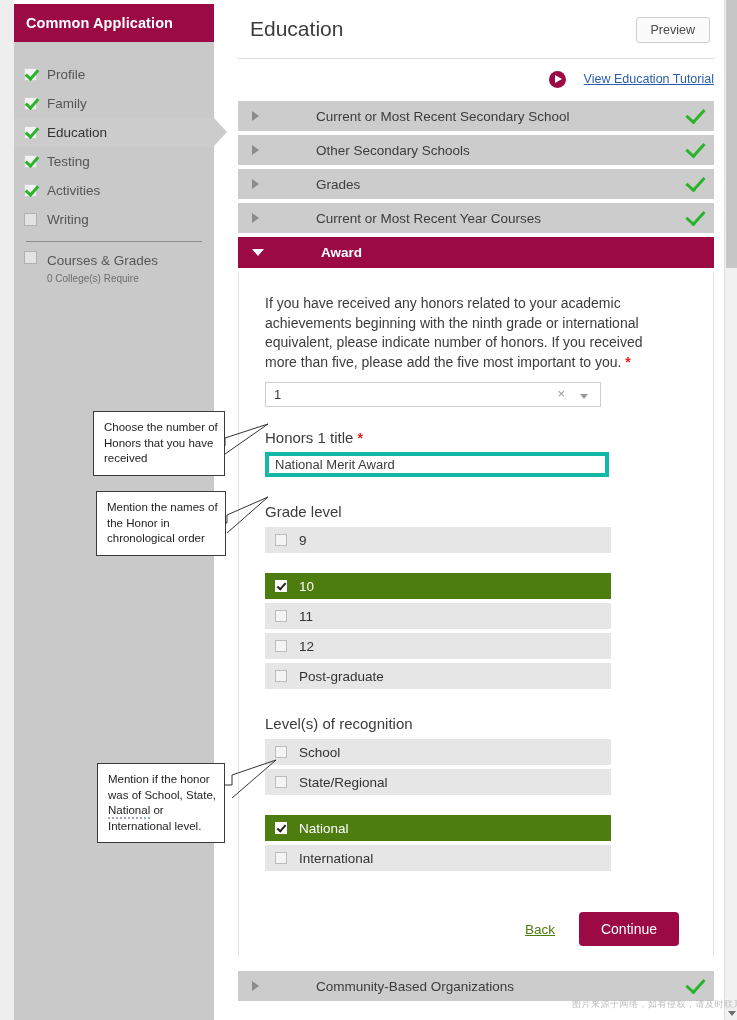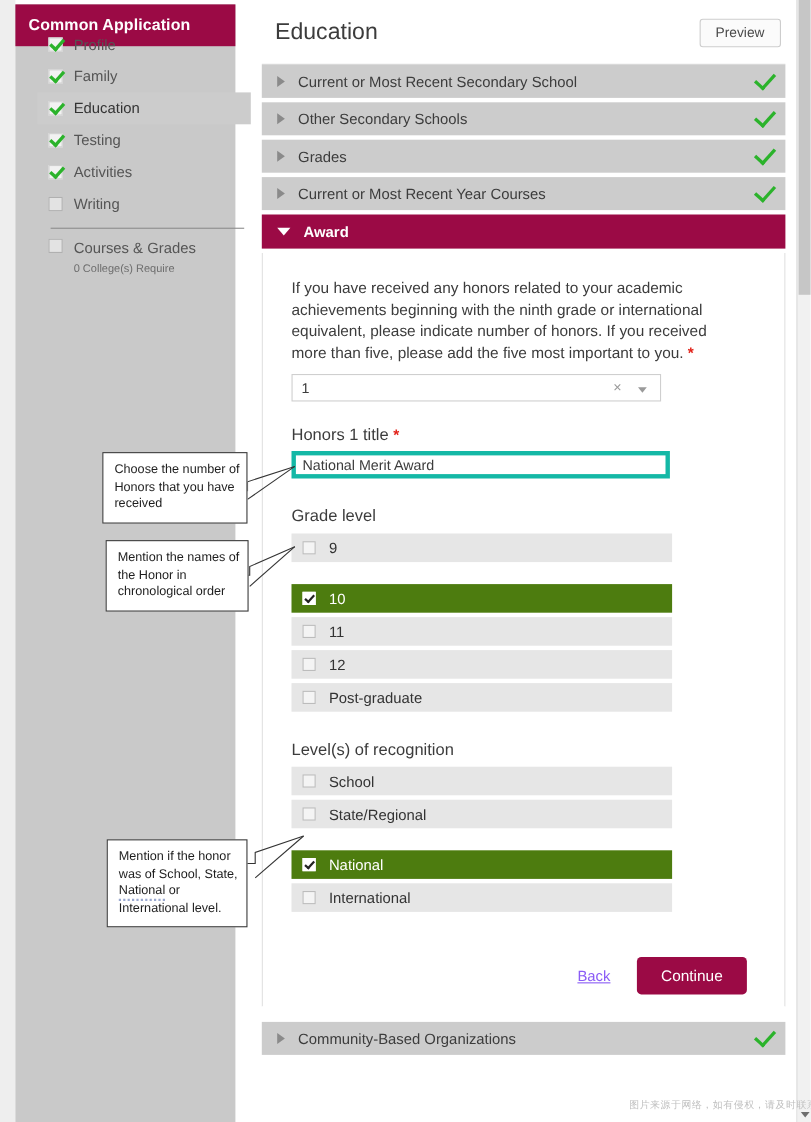--- a/index.html
+++ b/index.html
@@ -38,21 +38,21 @@
     background: #9b0a45;
     color: #ffffff;
     font-size: 14.5px;
     font-weight: bold;
     line-height: 38px;
     padding-left: 12px;
     box-sizing: border-box;
     letter-spacing: .1px;
   }
   .nav-list {
-    position: absolute; left: 0; top: 22px; width: 200px; padding-left: 20px;
+    position: absolute; left: 0; top: 56px; width: 200px;
   }
   .nav-item {
     position: relative;
     height: 29px;
     display: flex;
     align-items: center;
     padding-left: 10px;
     box-sizing: border-box;
     font-size: 13.5px;
     color: #555555;
@@ -174,20 +174,21 @@
   
   .acc-wrap { margin: 0 10px; }
   .acc-head {
     position: relative;
     height: 30px;
     background: #cccccc;
     margin-bottom: 4px;
     display: flex;
     align-items: center;
     cursor: pointer;
+    gap: 45px;
   }
   .acc-head.open {
     background: #9b0a45;
     height: 31px;
   }
   .caret {
     margin-left: 14px;
     width: 0; height: 0;
     border-top: 5px solid transparent;
     border-bottom: 5px solid transparent;
@@ -330,21 +331,21 @@
   .actions {
     margin-top: 30px;
     height: 56px;
     display: flex;
     align-items: center;
     justify-content: flex-end;
     padding-right: 12px;
   }
   .back-link {
     font-size: 13.5px;
-    color: #8b5cf6;
+    color: #4d7c0f;
     text-decoration: underline;
     margin-right: 24px;
     cursor: pointer;
   }
   .continue-btn {
     background: #9b0a45;
     color: #ffffff;
     border: none;
     border-radius: 4px;
     font-size: 14px;
@@ -462,20 +463,24 @@
     </div>
   </div>
 
   <div class="main">
 
     <div class="main-head">
       <div class="page-title">Education</div>
       <button class="preview-btn">Preview</button>
     </div>
 
+    <div class="tutorial-row">
+      <span class="play-icon"></span>
+      <a class="tutorial-link">View Education Tutorial</a>
+    </div>
 
     <div class="acc-wrap">
 
       <div class="acc-head">
         <span class="caret"></span>
         <span class="acc-label">Current or Most Recent Secondary School</span>
         <span class="acc-check"></span>
       </div>
 
       <div class="acc-head">

